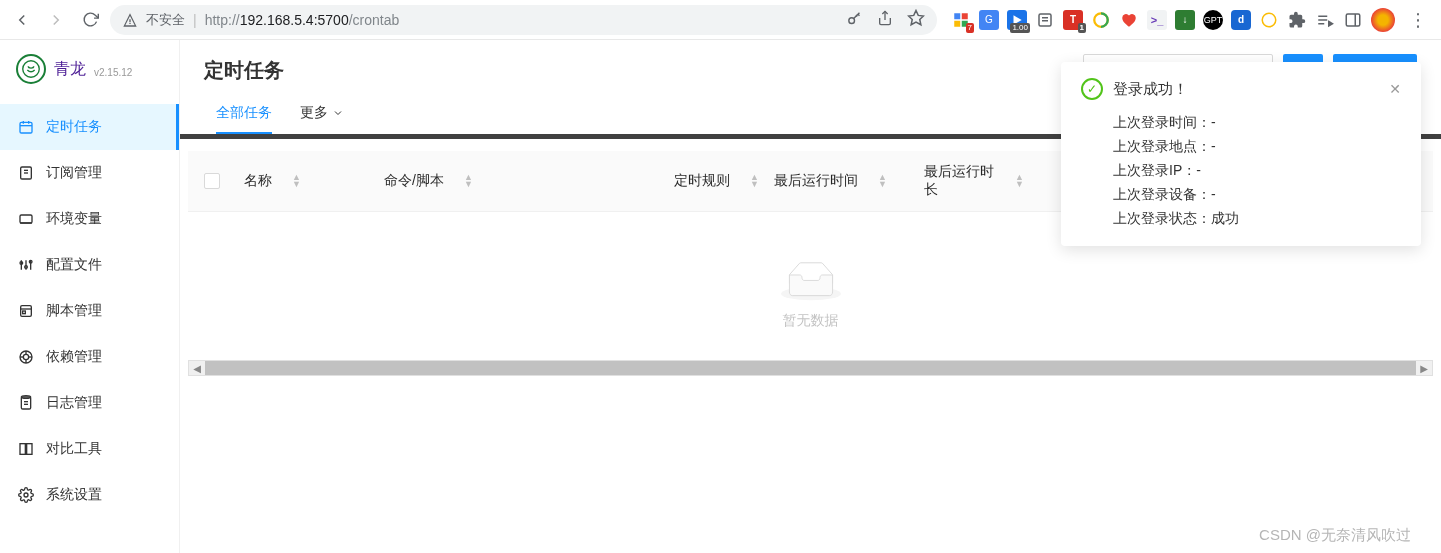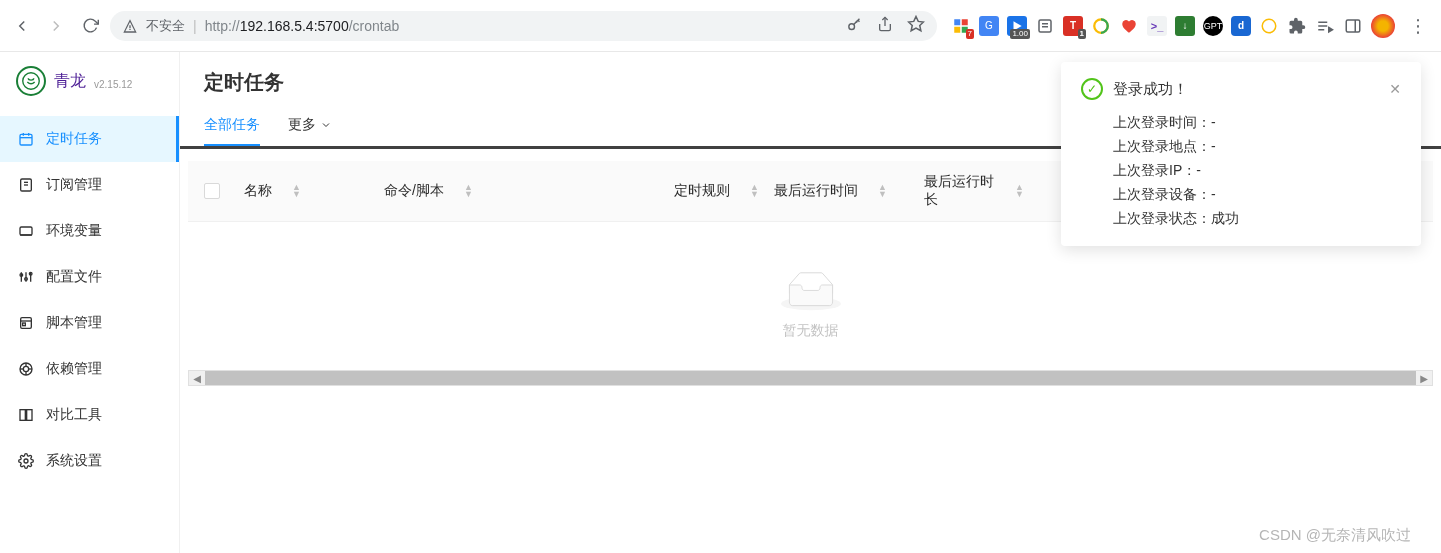--- a/index.html
+++ b/index.html
@@ -1,19 +1,19 @@
 <!DOCTYPE html>
 <html><head>
 <meta charset="utf-8">
 <style>
 * { box-sizing: border-box; margin: 0; padding: 0; }
 body { font-family: -apple-system, BlinkMacSystemFont, "Segoe UI", "PingFang SC", "Microsoft YaHei", sans-serif; font-size: 14px; color: #333; background: #fff; width: 1441px; height: 553px; overflow: hidden; position: relative; }
 
 
-.browser-bar { height: 52px; background: #fff; display: flex; align-items: center; padding: 0 8px; border-bottom: 1px solid #e8e8e8; gap: 6px; }
+.browser-bar { height: 40px; background: #fff; display: flex; align-items: center; padding: 0 8px; border-bottom: 1px solid #e8e8e8; gap: 6px; }
 .nav-btn { width: 28px; height: 28px; display: flex; align-items: center; justify-content: center; border-radius: 50%; color: #5f6368; cursor: pointer; }
 .nav-btn.disabled { color: #bdbdbd; }
 .addr { flex: 1; height: 30px; background: #f1f3f4; border-radius: 15px; display: flex; align-items: center; padding: 0 12px; gap: 8px; color: #5f6368; }
 .addr-lock { color: #5f6368; font-size: 16px; display: flex; align-items: center; }
 .addr-warn { font-size: 13px; color: #5f6368; }
 .addr-sep { color: #bdbdbd; }
 .addr-url { color: #202124; font-size: 14px; }
 .addr-url .gray { color: #80868b; }
 .addr-end { margin-left: auto; display: flex; gap: 14px; color: #5f6368; align-items: center; }
 .ext-bar { display: flex; align-items: center; gap: 8px; padding-left: 8px; }
@@ -35,21 +35,21 @@
 .menu-icon { width: 16px; height: 16px; display: flex; align-items: center; justify-content: center; }
 
 .main { flex: 1; display: flex; flex-direction: column; }
 .header { display: flex; align-items: center; padding: 14px 24px 10px; }
 .title { font-size: 20px; font-weight: 600; }
 .header-right { margin-left: auto; display: flex; gap: 10px; align-items: center; }
 .search-box { width: 190px; height: 32px; border: 1px solid #d9d9d9; border-radius: 2px; padding: 0 10px; color: #bfbfbf; display: flex; align-items: center; background: #fff; }
 .search-btn { width: 40px; height: 32px; background: #1890ff; border-radius: 2px; display: flex; align-items: center; justify-content: center; color: #fff; }
 .new-btn { height: 32px; background: #1890ff; color: #fff; border-radius: 2px; padding: 0 14px; display: flex; align-items: center; }
 
-.tabs { display: flex; padding: 0 24px; border-bottom: 3px solid #404040; gap: 28px; }
+.tabs { display: flex; padding: 0 36px; border-bottom: 5px solid #404040; gap: 28px; }
 .tab { padding: 8px 0 10px; color: #333; cursor: pointer; border-bottom: 2px solid transparent; }
 .tab.active { color: #1890ff; border-bottom-color: #1890ff; }
 .tab-more { display: flex; align-items: center; gap: 4px; }
 
 .tbl-wrap { padding: 12px 8px 0 8px; }
 .tbl-head { display: flex; align-items: center; background: #fafafa; border-bottom: 1px solid #f0f0f0; padding: 12px 16px; color: #000000d9; font-size: 14px; }
 .th { display: flex; align-items: center; gap: 20px; }
 .th-check { width: 40px; }
 .th-name { width: 140px; }
 .th-cmd { width: 290px; }
@@ -265,20 +265,31 @@
               <line x1="12" y1="16" x2="12" y2="21"></line>
               <line x1="3" y1="12" x2="8" y2="12"></line>
               <line x1="16" y1="12" x2="21" y2="12"></line>
             </svg>
           </span>
           <span>依赖管理</span>
         </div>
       <div class="menu-item">
           <span class="menu-icon">
             <svg width="16" height="16" viewBox="0 0 24 24" fill="none" stroke="currentColor" stroke-width="2">
+              <rect x="5" y="3" width="14" height="18" rx="2"></rect>
+              <ellipse cx="12" cy="3" rx="7" ry="2"></ellipse>
+              <line x1="9" y1="10" x2="15" y2="10"></line>
+              <line x1="9" y1="14" x2="15" y2="14"></line>
+            </svg>
+          </span>
+          <span>日志管理</span>
+        </div>
+      <div class="menu-item">
+          <span class="menu-icon">
+            <svg width="16" height="16" viewBox="0 0 24 24" fill="none" stroke="currentColor" stroke-width="2">
               <rect x="3" y="4" width="8" height="16"></rect>
               <rect x="13" y="4" width="8" height="16"></rect>
             </svg>
           </span>
           <span>对比工具</span>
         </div>
       <div class="menu-item">
           <span class="menu-icon">
             <svg width="16" height="16" viewBox="0 0 24 24" fill="none" stroke="currentColor" stroke-width="2">
               <circle cx="12" cy="12" r="3"></circle>

